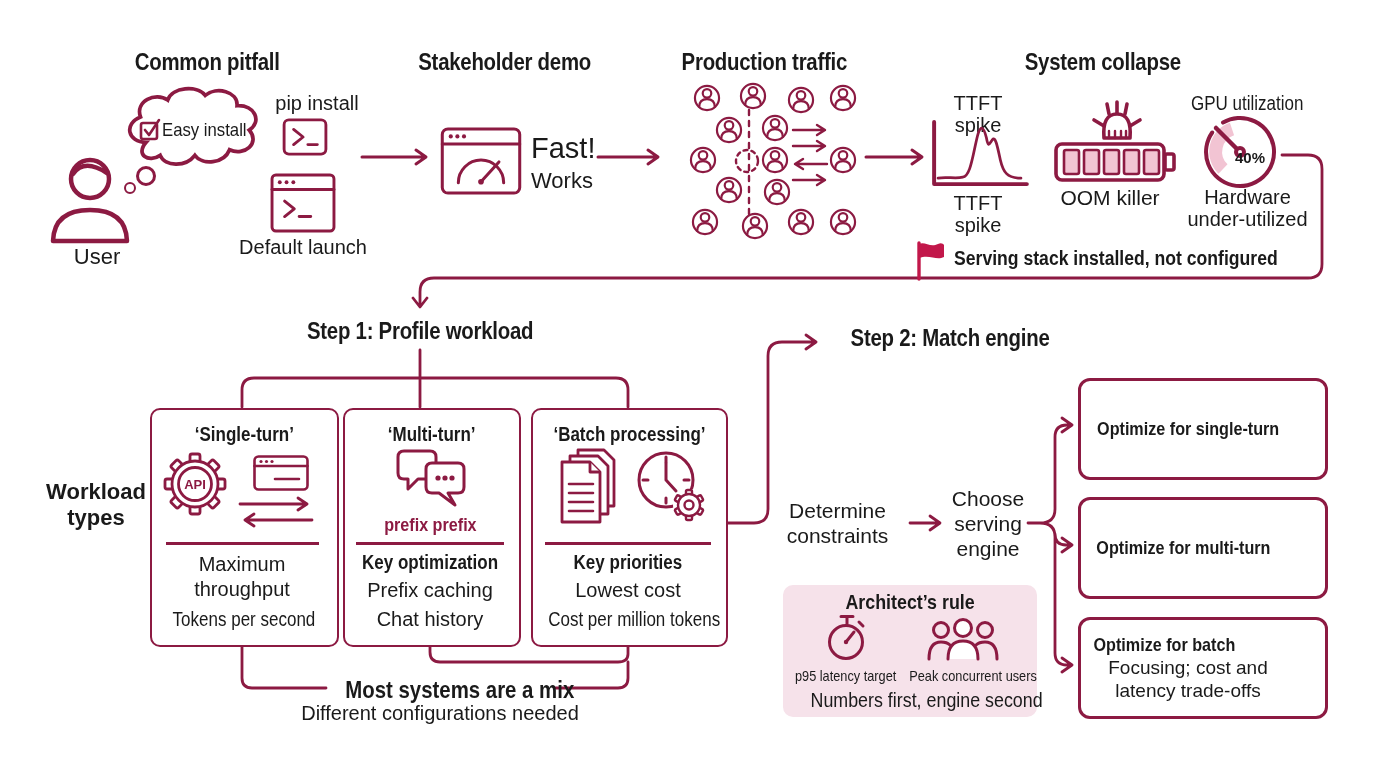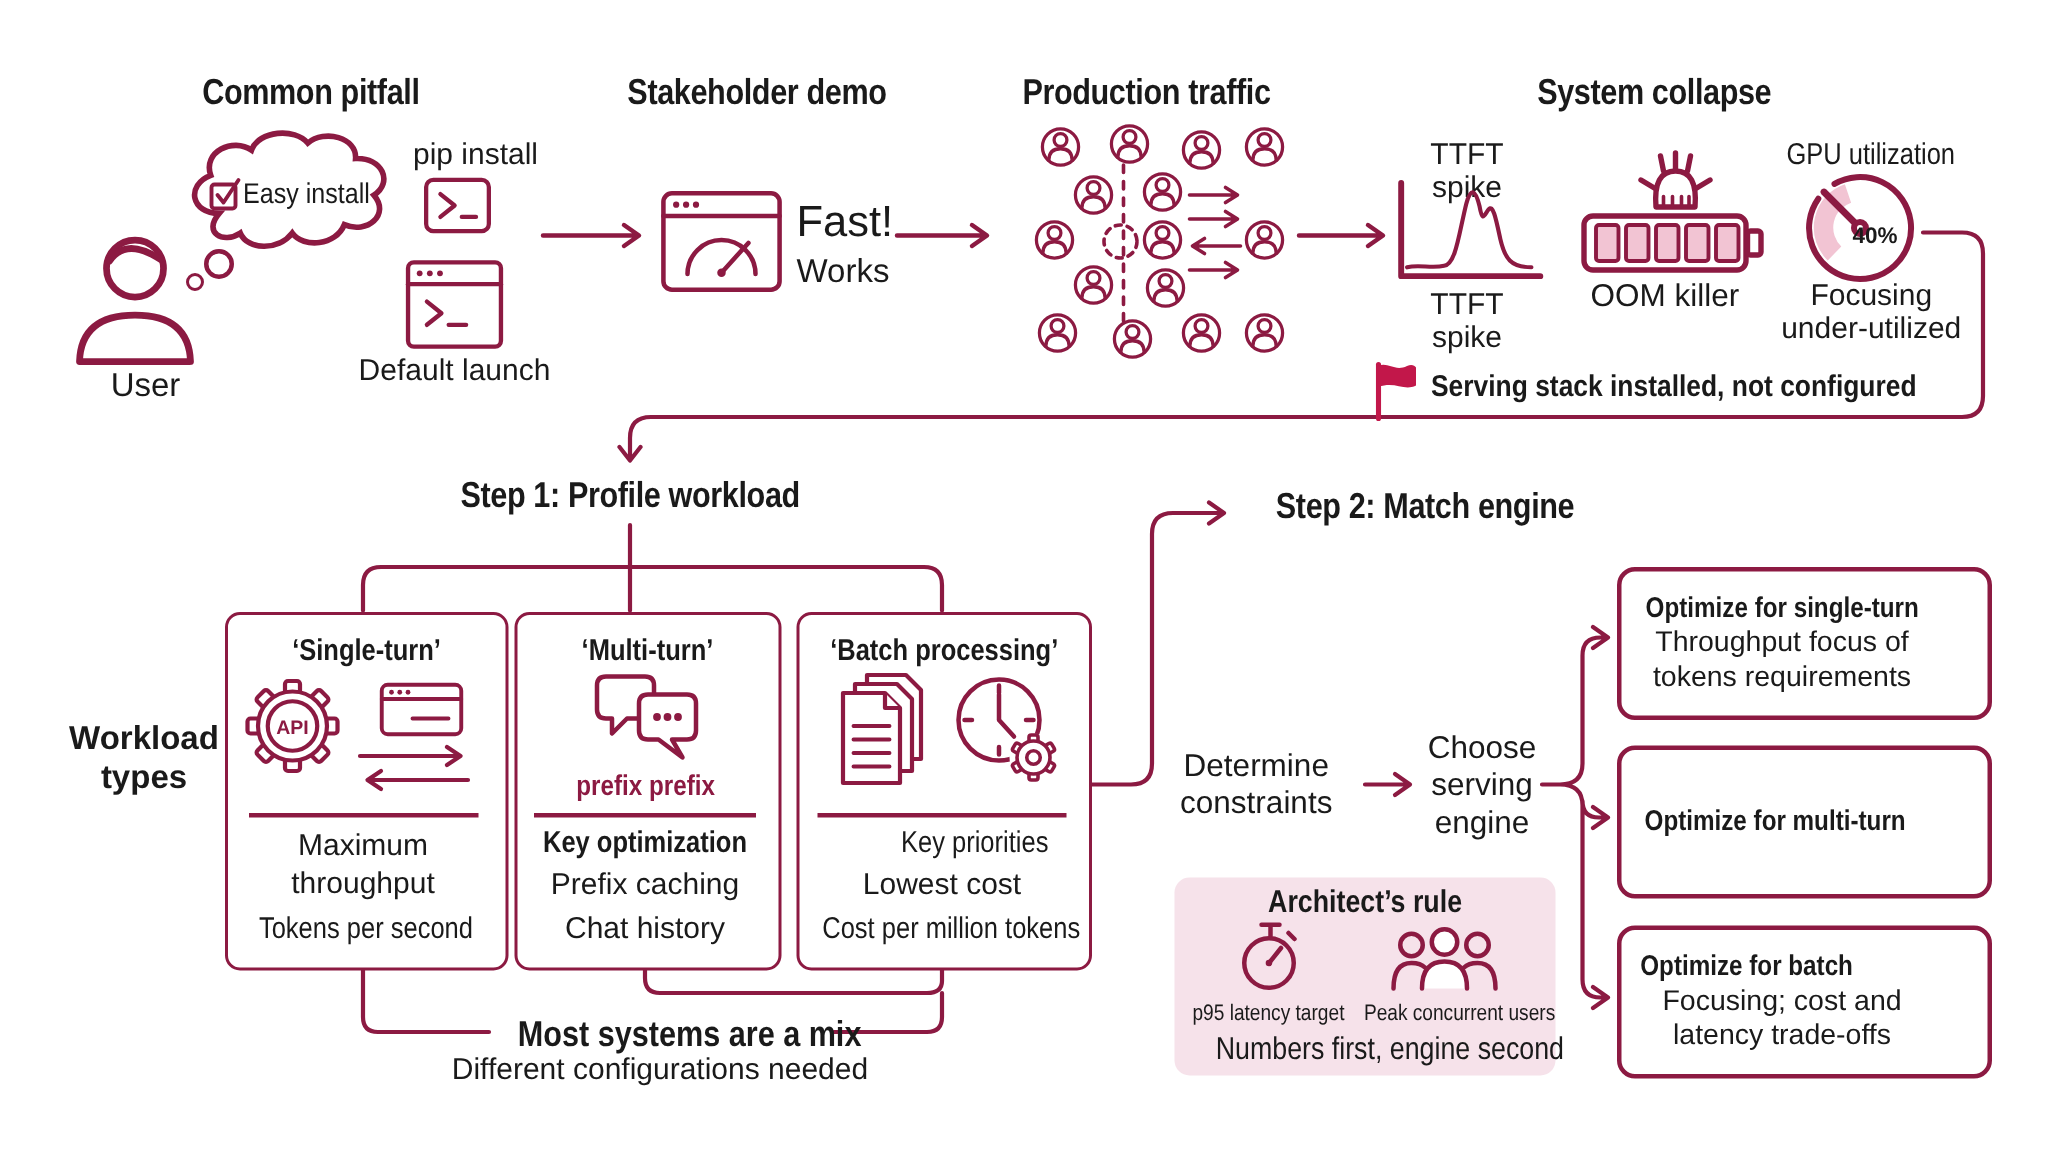--- a/index.html
+++ b/index.html
@@ -220,21 +220,21 @@
 <div class="abs lbl" style="left:1180px;top:92px;width:135px;"><span class="cond">GPU utilization</span></div>
 <svg class="abs ink" style="left:1200px;top:112px" width="80" height="80" viewBox="0 0 80 80">
   <path d="M23 57 A24 24 0 0 1 32 17" fill="none" stroke="var(--pink-fill,#F2C4D3)" stroke-width="13"></path>
   <g fill="none" stroke="currentColor" stroke-linecap="round">
     <path stroke-width="4" d="M23 10.6 A34 34 0 1 1 12.2 20.5"></path>
     <path stroke-width="4.5" d="M40 40 L16 16"></path>
   </g>
   <circle cx="40" cy="40" r="4" fill="#fff" stroke="currentColor" stroke-width="4"></circle>
 </svg>
 <div class="abs" style="left:1228px;top:149px;width:44px;text-align:center;font-size:15px;font-weight:800;">40%</div>
-<div class="abs lbl" style="left:1180px;top:186px;width:135px;">Focusing under-utilized</div>
+<div class="abs lbl" style="left:1180px;top:186px;width:135px;">Hardware under-utilized</div>
 
 <svg class="abs" style="left:916px;top:240px" width="30" height="42" viewBox="0 0 30 42">
   <path d="M3 3 V39" fill="none" stroke="var(--flag-red,#C2174A)" stroke-width="3.4" stroke-linecap="round"></path>
   <path d="M3 4 C9 1 14 8 22 4 C25 2.5 27 3.5 28 5 L28 17 C20 21 14 14 3 18 Z" fill="var(--flag-red,#C2174A)"></path>
 </svg>
 <div class="abs" style="left:954px;top:247px;font-size:20px;">
   <span class="condL"><span style="font-weight:600">Serving stack installed, </span><span style="font-weight:800">not configured</span></span>
 </div>
 
 <div class="abs sec-title" style="left:270px;top:317px;width:300px;"><span class="cond">Step 1: Profile workload</span></div>
@@ -329,21 +329,21 @@
       <rect x="54" y="42" width="6" height="6" rx="1.5" transform="rotate(120 57 57)"></rect>
       <rect x="54" y="42" width="6" height="6" rx="1.5" transform="rotate(180 57 57)"></rect>
       <rect x="54" y="42" width="6" height="6" rx="1.5" transform="rotate(240 57 57)"></rect>
       <rect x="54" y="42" width="6" height="6" rx="1.5" transform="rotate(300 57 57)"></rect>
     </g>
     <circle cx="57" cy="57" r="11"></circle>
     <circle cx="57" cy="57" r="4.5"></circle>
   </g>
 </svg>
 <div class="divider" style="left:545px;top:542px;width:166px;"></div>
-<div class="abs" style="left:548px;top:551px;width:160px;text-align:right;font-size:20px;font-weight:400;"><span class="cond">Key priorities</span></div>
+<div class="abs" style="left:548px;top:551px;width:160px;text-align:center;font-size:20px;font-weight:700;"><span class="cond">Key priorities</span></div>
 <div class="abs lbl" style="left:558px;top:579px;width:140px;">Lowest cost</div>
 <div class="abs lbl" style="left:533px;top:608px;width:190px;"><span class="cond">Cost per million tokens</span></div>
 
 <div class="abs" style="left:325px;top:676px;width:230px;text-align:center;font-size:24px;font-weight:800;"><span class="cond">Most systems are a mix</span></div>
 <div class="abs lbl" style="left:290px;top:702px;width:300px;">Different configurations needed</div>
 
 <div class="abs sec-title" style="left:820px;top:324px;width:260px;"><span class="cond">Step 2: Match engine</span></div>
 
 <div class="abs lbl" style="left:770px;top:498px;width:135px;font-size:21px;line-height:25px;">Determine constraints</div>
 <div class="abs lbl" style="left:947px;top:486px;width:82px;font-size:21px;line-height:25px;text-align:center;">Choose serving engine</div>
@@ -369,21 +369,20 @@
     <circle cx="37" cy="11" r="8.5"></circle>
     <path d="M22 42 Q22 24 37 24 Q52 24 52 42"></path>
   </g>
 </svg>
 <div class="abs" style="left:786px;top:667px;width:120px;text-align:center;font-size:15px;"><span class="cond">p95 latency target</span></div>
 <div class="abs" style="left:898px;top:667px;width:137px;text-align:center;font-size:15px;"><span class="cond">Peak concurrent users</span></div>
 <div class="abs" style="left:790px;top:688px;width:240px;text-align:center;font-size:21px;"><span class="cond">Numbers first, engine second</span></div>
 
 <div class="obox" style="top:378px;">
   <div class="bt"><span class="cond">Optimize for single-turn</span></div>
-  <div class="bb">Throughput focus of tokens requirements</div>
 </div>
 <div class="obox" style="top:497px;">
   <div class="bt"><span class="cond">Optimize for multi-turn</span></div>
 </div>
 <div class="obox" style="top:617px;">
   <div class="bt"><span class="cond">Optimize for batch</span></div>
   <div class="bb">Focusing; cost and latency trade-offs</div>
 </div>
 
 </body></html>

